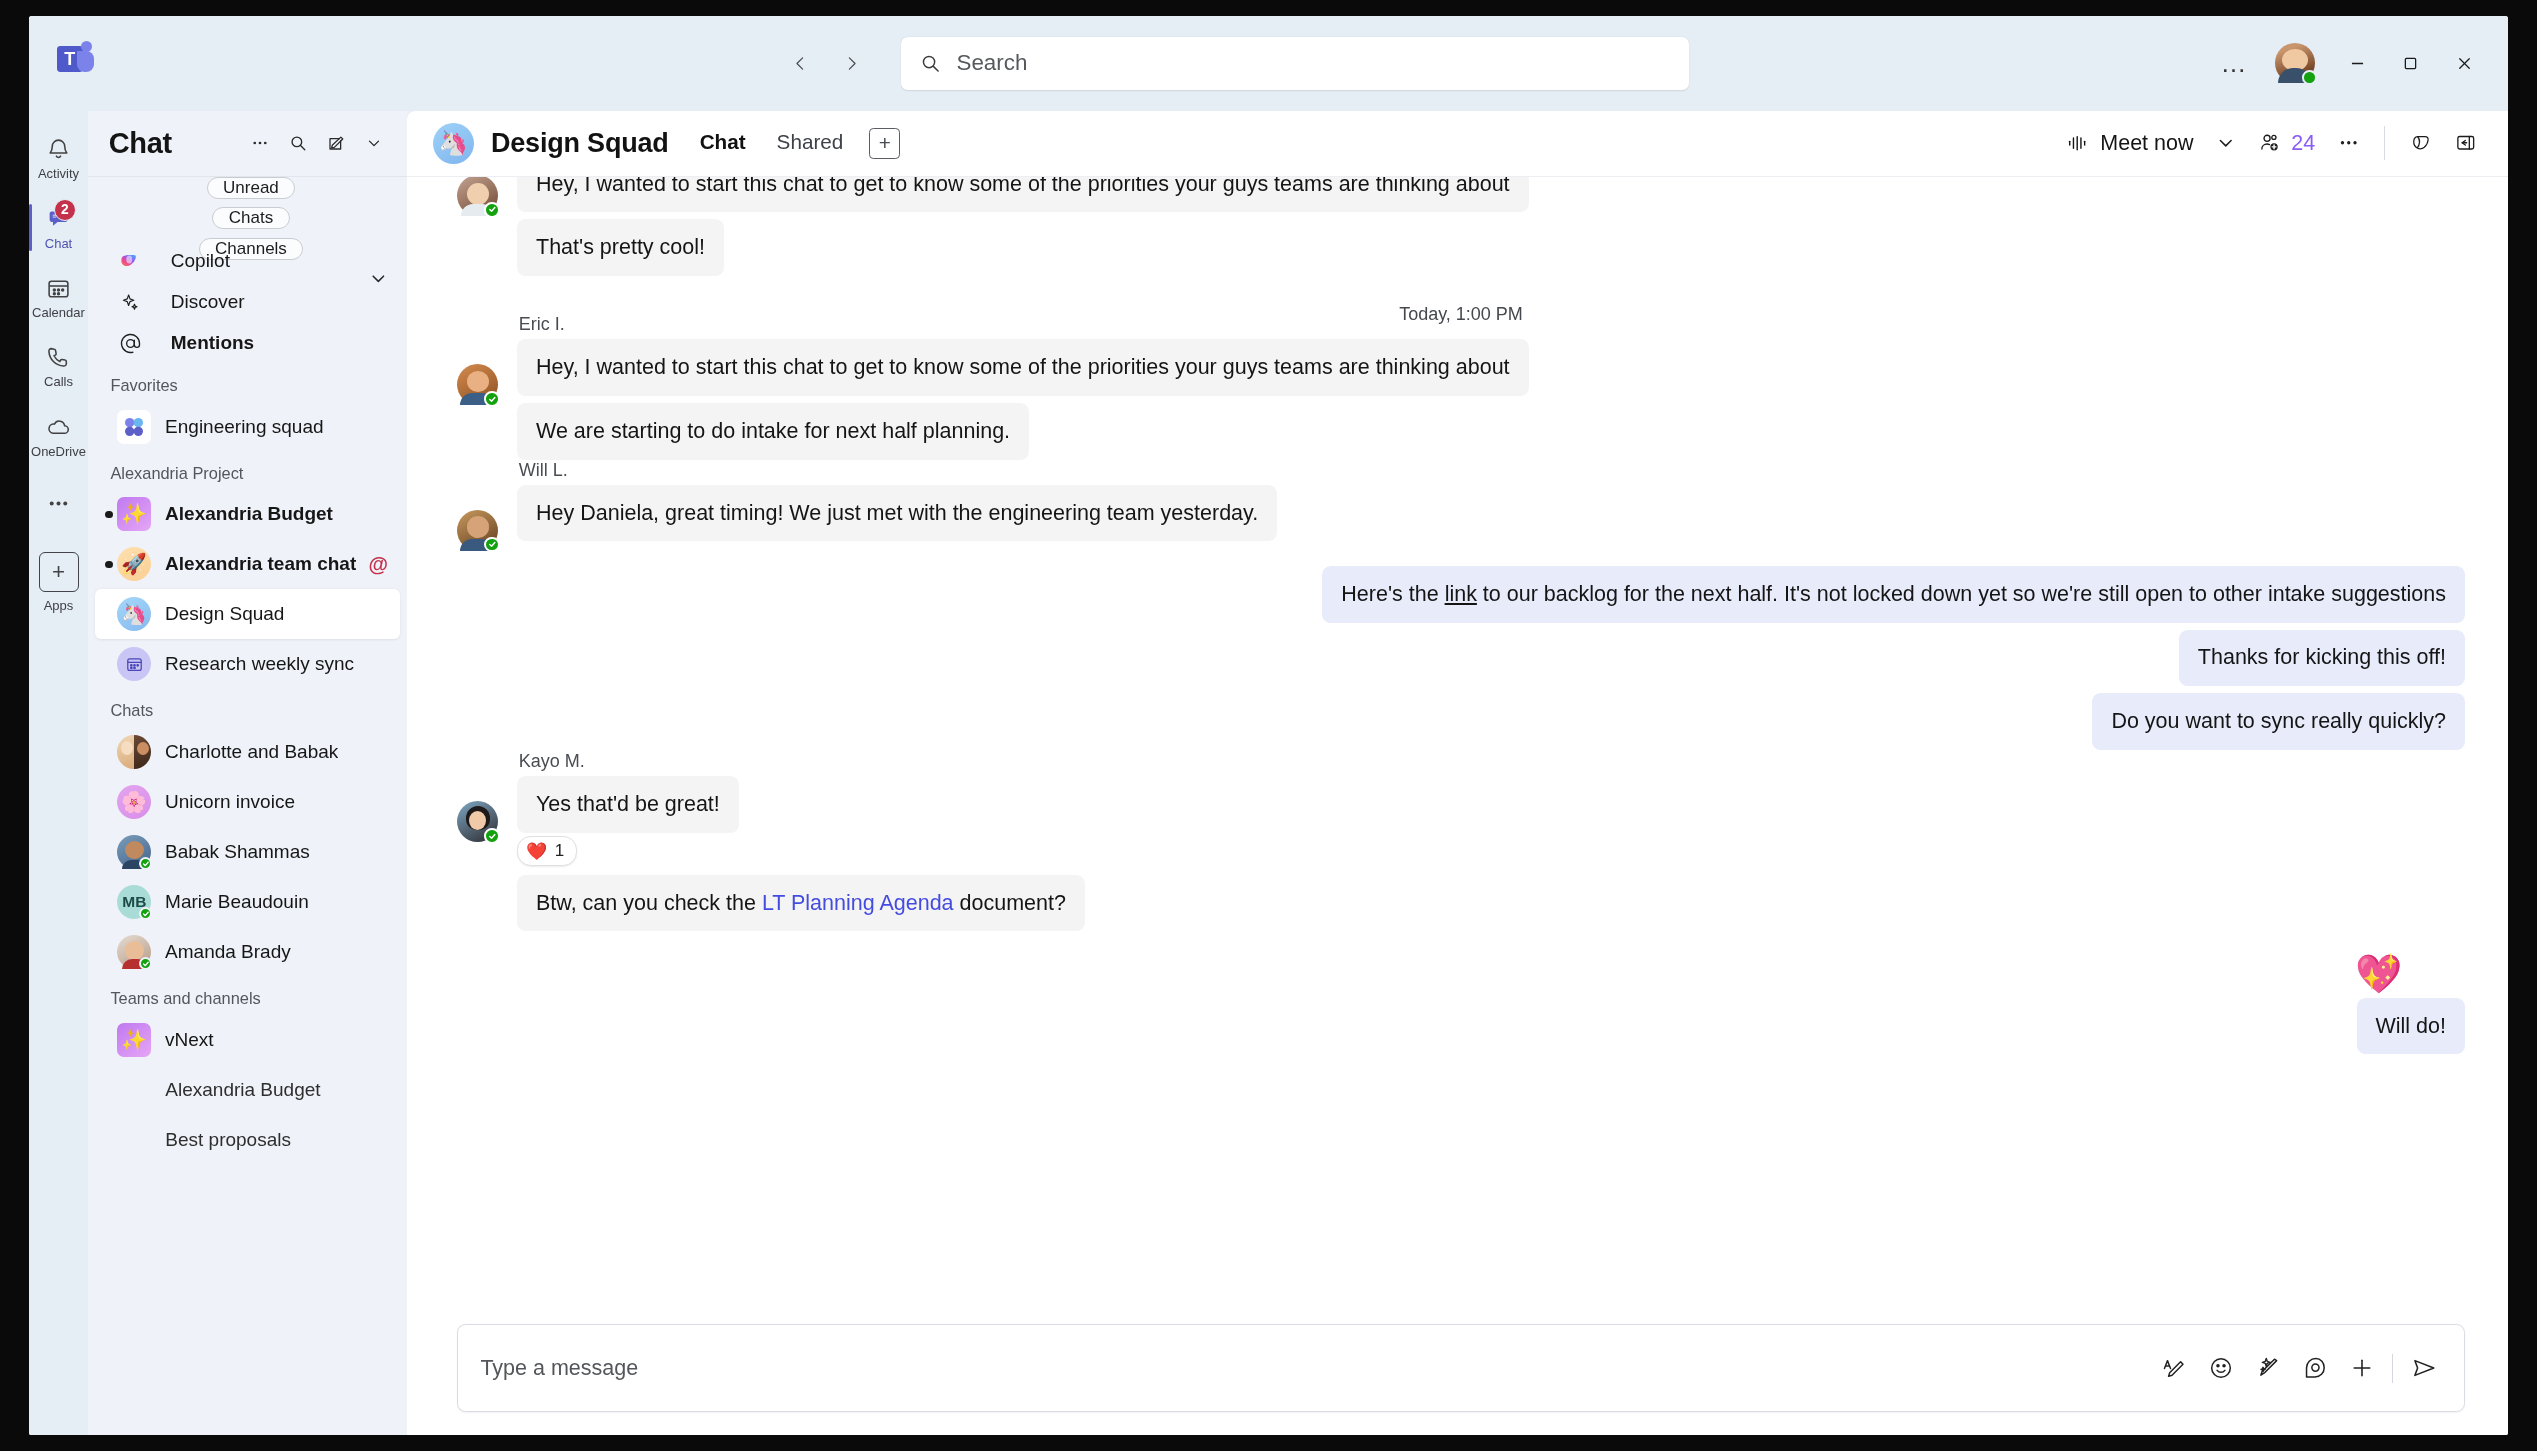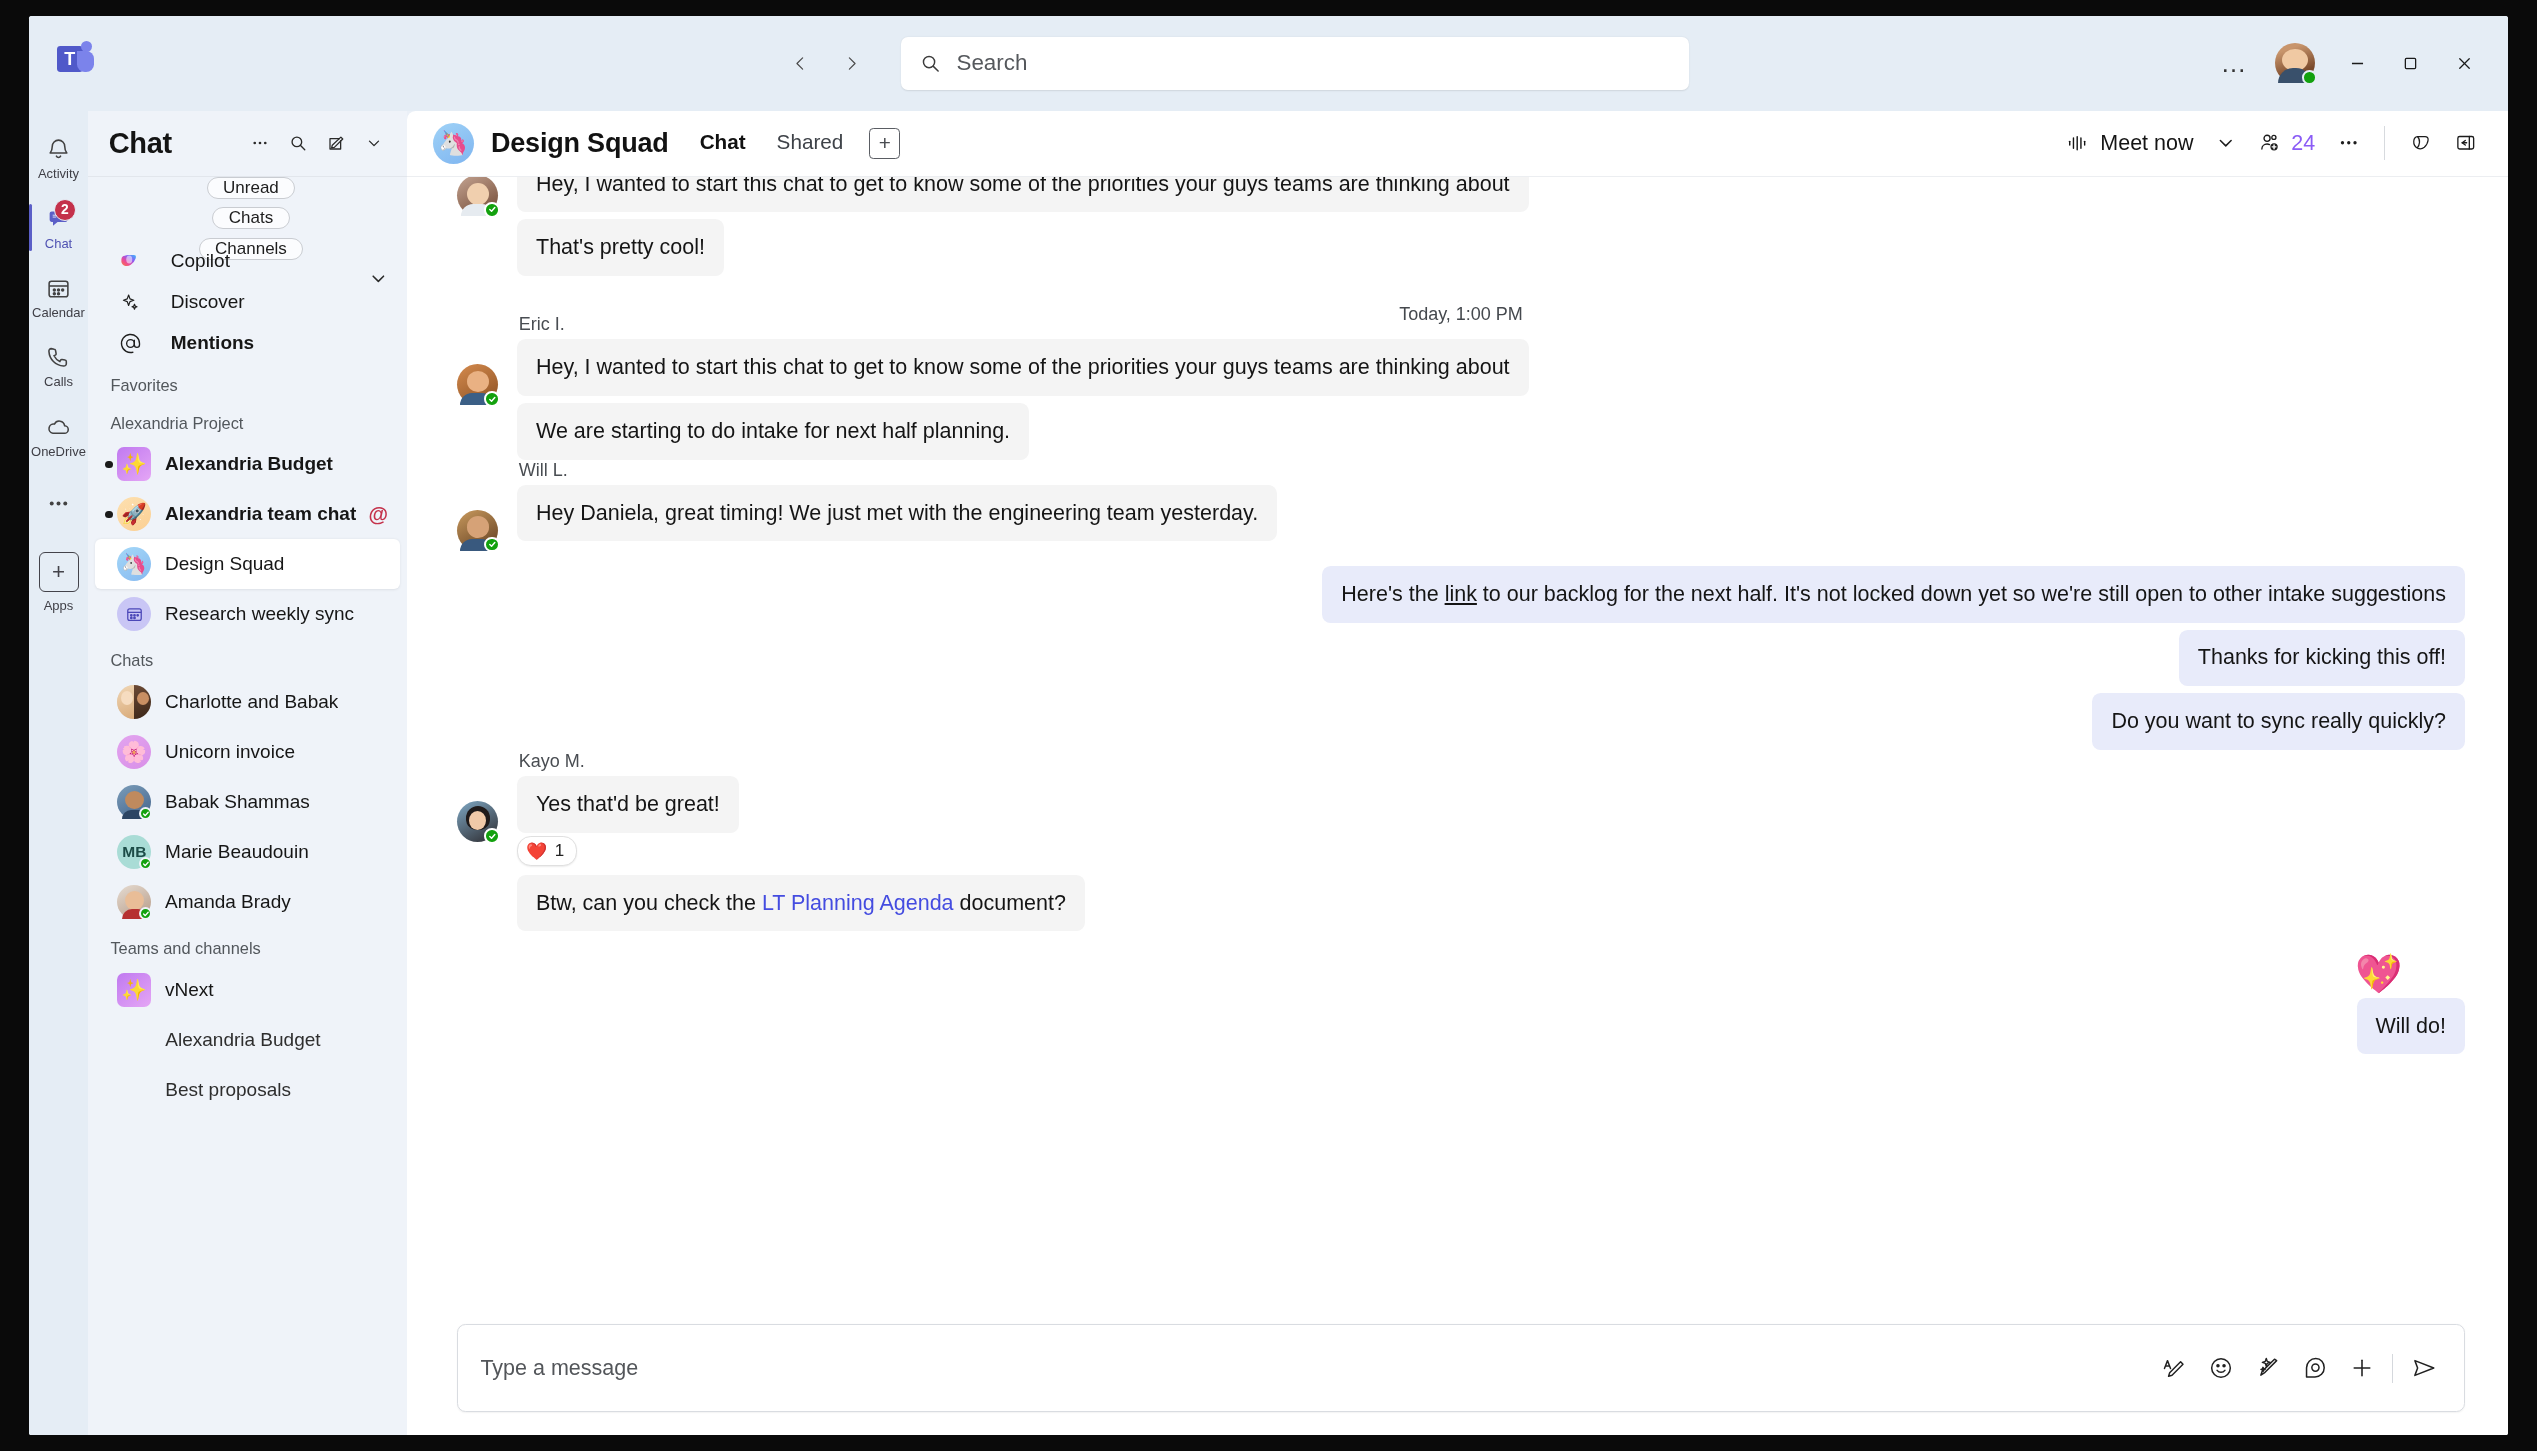--- a/index.html
+++ b/index.html
@@ -481,20 +481,31 @@
                 <circle cx="12" cy="12" r="4"></circle>
                 <path d="M16 8v5.3a2.7 2.7 0 0 0 5.4 0V12A9.4 9.4 0 1 0 15 20.9"></path>
               </svg>
         </span>
         <span class="rowlabel">Mentions</span>
       </div>
 
       <div class="cl-section">Favorites</div>
 
 
+      <div class="cl-item">
+        <span class="av sq" style="background:#fff;display:flex;align-items:center;justify-content:center">
+          <svg viewBox="0 0 24 24" style="width:26px;height:26px">
+            <circle cx="8" cy="8" r="4.3" fill="#7b83eb"></circle>
+                <circle cx="16" cy="8" r="4.3" fill="#69b6f0"></circle>
+            <circle cx="8" cy="16" r="4.3" fill="#5b5fc7"></circle>
+                <circle cx="16" cy="16" r="4.3" fill="#5b5fc7"></circle>
+          </svg>
+        </span>
+        <span class="itxt">Engineering squad</span>
+      </div>
 
       <div class="cl-section">Alexandria Project</div>
 
       <div class="cl-item bold">
         <span class="unread-dot"></span>
         <span class="av sq" style="background:linear-gradient(140deg,#c079f0,#e5a6f5)">
           <span class="emoji-av">✨</span>
         </span>
         <span class="itxt">Alexandria Budget</span>
       </div>

